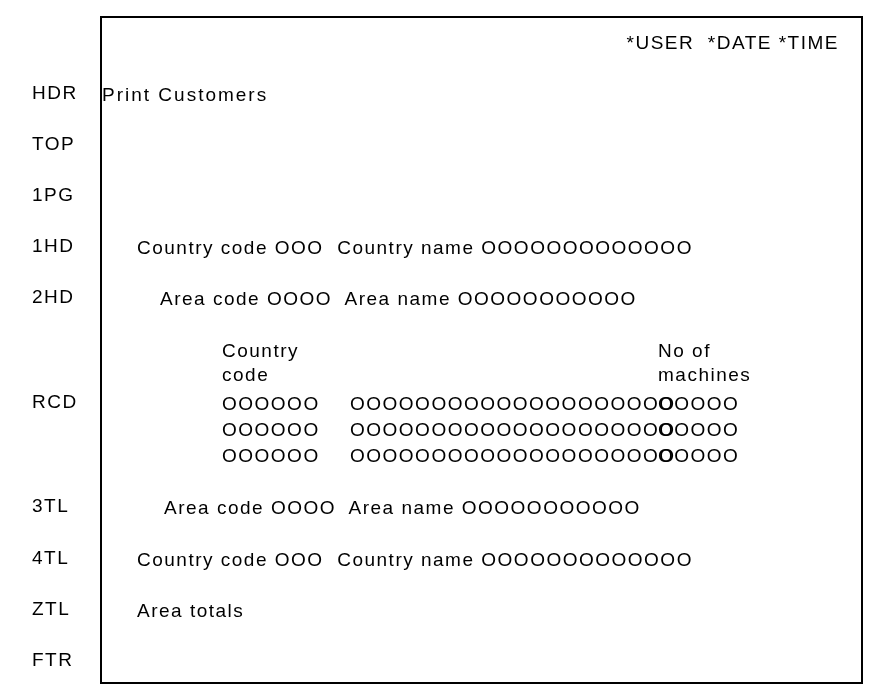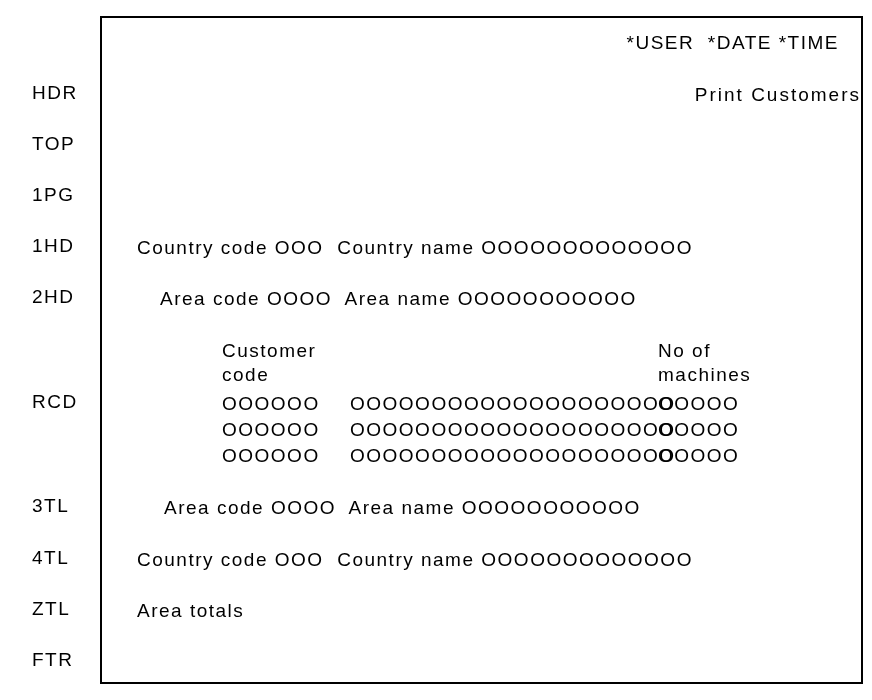--- a/index.html
+++ b/index.html
@@ -53,21 +53,21 @@
     letter-spacing: 1.5px;
     white-space: pre;
   }
   .right-align {
     right: 22px;
     text-align: right;
   }
   .center-align {
     left: 0;
     width: 100%;
-    text-align: right;
+    text-align: left;
     letter-spacing: 2px;
   }
 </style>
 </head>
 <body>
 
 <div class="canvas">
 
   <div class="gutter-row" style="top:82px">
     <span class="gutter-label">HDR</span>
@@ -113,21 +113,21 @@
   <div class="report-box">
 
     <div class="line right-align" style="top:14px">*USER  *DATE *TIME</div>
 
     <div class="line center-align" style="top:66px">Print Customers</div>
 
     <div class="line" style="top:219px; left:35px">Country code OOO  Country name OOOOOOOOOOOOO</div>
 
     <div class="line" style="top:270px; left:58px">Area code OOOO  Area name OOOOOOOOOOO</div>
 
-    <div class="line" style="top:322px; left:120px">Customer</div>
+    <div class="line" style="top:322px; left:120px">Country</div>
     <div class="line" style="top:322px; left:556px">No of</div>
     <div class="line" style="top:346px; left:120px">code</div>
     <div class="line" style="top:346px; left:556px">machines</div>
 
     <div class="line" style="top:375px; left:120px">OOOOOO</div>
     <div class="line" style="top:375px; left:248px">OOOOOOOOOOOOOOOOOOOO</div>
     <div class="line" style="top:375px; left:556px">OOOOO</div>
 
     <div class="line" style="top:401px; left:120px">OOOOOO</div>
     <div class="line" style="top:401px; left:248px">OOOOOOOOOOOOOOOOOOOO</div>

